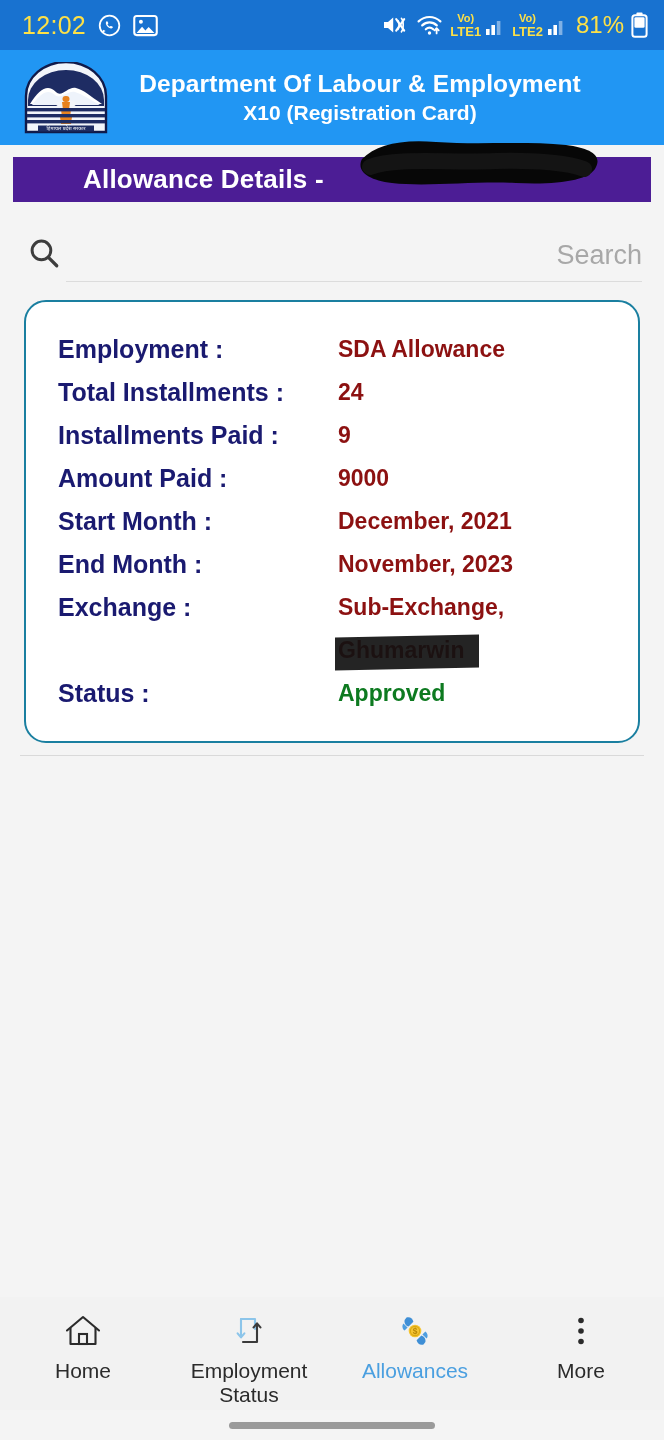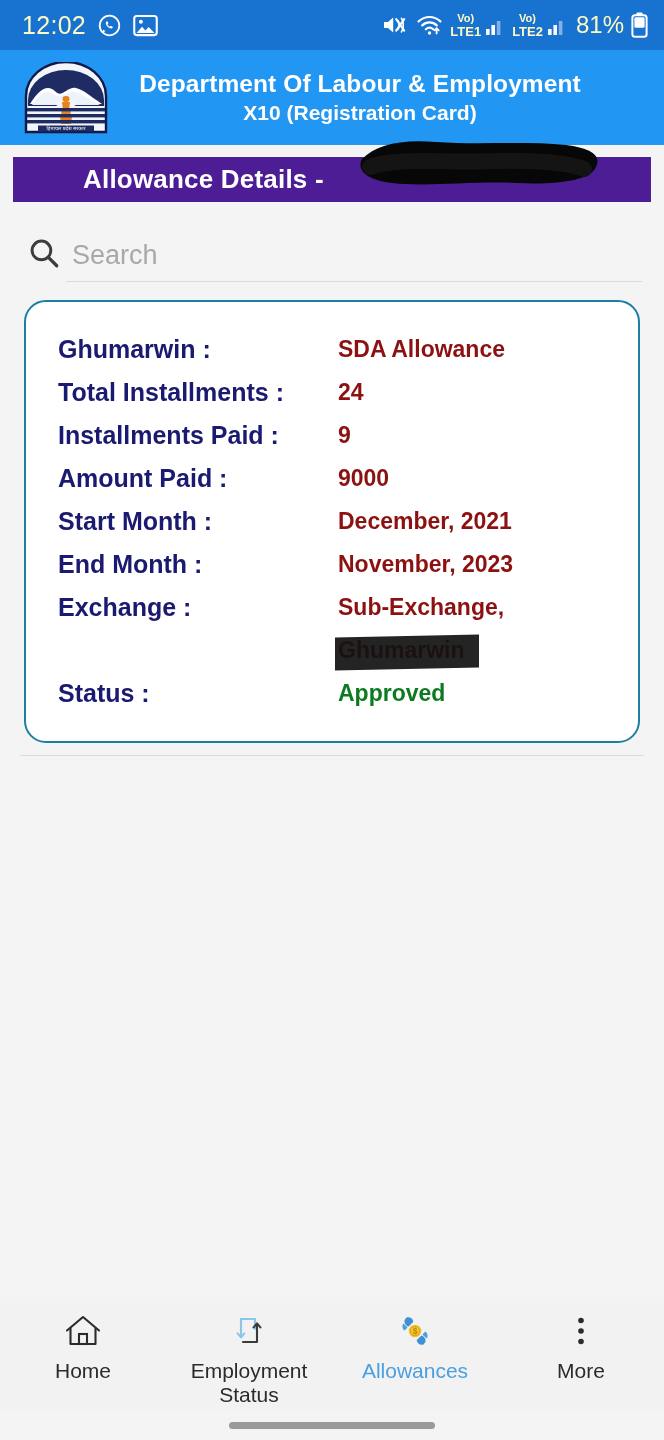--- a/index.html
+++ b/index.html
@@ -12,21 +12,21 @@
   }
 
   
   #status-bar{
     height:50px;
     background:#1872d0;
     display:flex;
     align-items:center;
     justify-content:space-between;
     padding:0 16px 0 22px;
-    color:#fef9c3;
+    color:#fde047;
   }
   .sb-left{ display:flex; align-items:center; gap:11px; }
   .sb-time{ font-size:25px; font-weight:400; letter-spacing:.3px; line-height:1; }
   .sb-right{ display:flex; align-items:center; gap:7px; }
   .sb-icon{ display:flex; align-items:center;justify-content:flex-end; }
   .batt-pct{ font-size:24px; font-weight:400; margin-left:2px; }
 
   
   #app-header{
     height:95px;
@@ -92,20 +92,21 @@
   }
   #search-input{
     border:none;
     outline:none;
     background:transparent;
     font-family:"Liberation Sans", sans-serif;
     font-size:27px;
     color:#3a3a3a;
     width:100%;
     padding:0;
+    text-align:right;
   }
   #search-input::placeholder{ color:#a8a8a8; }
 
   
   #card{
     margin:18px 24px 0 24px;
     background:#ffffff;
     border:2px solid #1a7fa0;
     border-radius:22px;
     padding:26px 0 26px 0;
@@ -314,21 +315,21 @@
     </svg>
   </span>
   <div id="search-field">
     <input id="search-input" type="text" placeholder="Search" style="">
   </div>
 </div>
 
 <div id="card">
 
   <div class="detail-row">
-    <span class="detail-label">Ghumarwin :</span>
+    <span class="detail-label">Employment :</span>
     <span class="detail-value">SDA Allowance</span>
   </div>
 
   <div class="detail-row">
     <span class="detail-label">Total Installments :</span>
     <span class="detail-value">24</span>
   </div>
 
   <div class="detail-row">
     <span class="detail-label">Installments Paid :</span>

